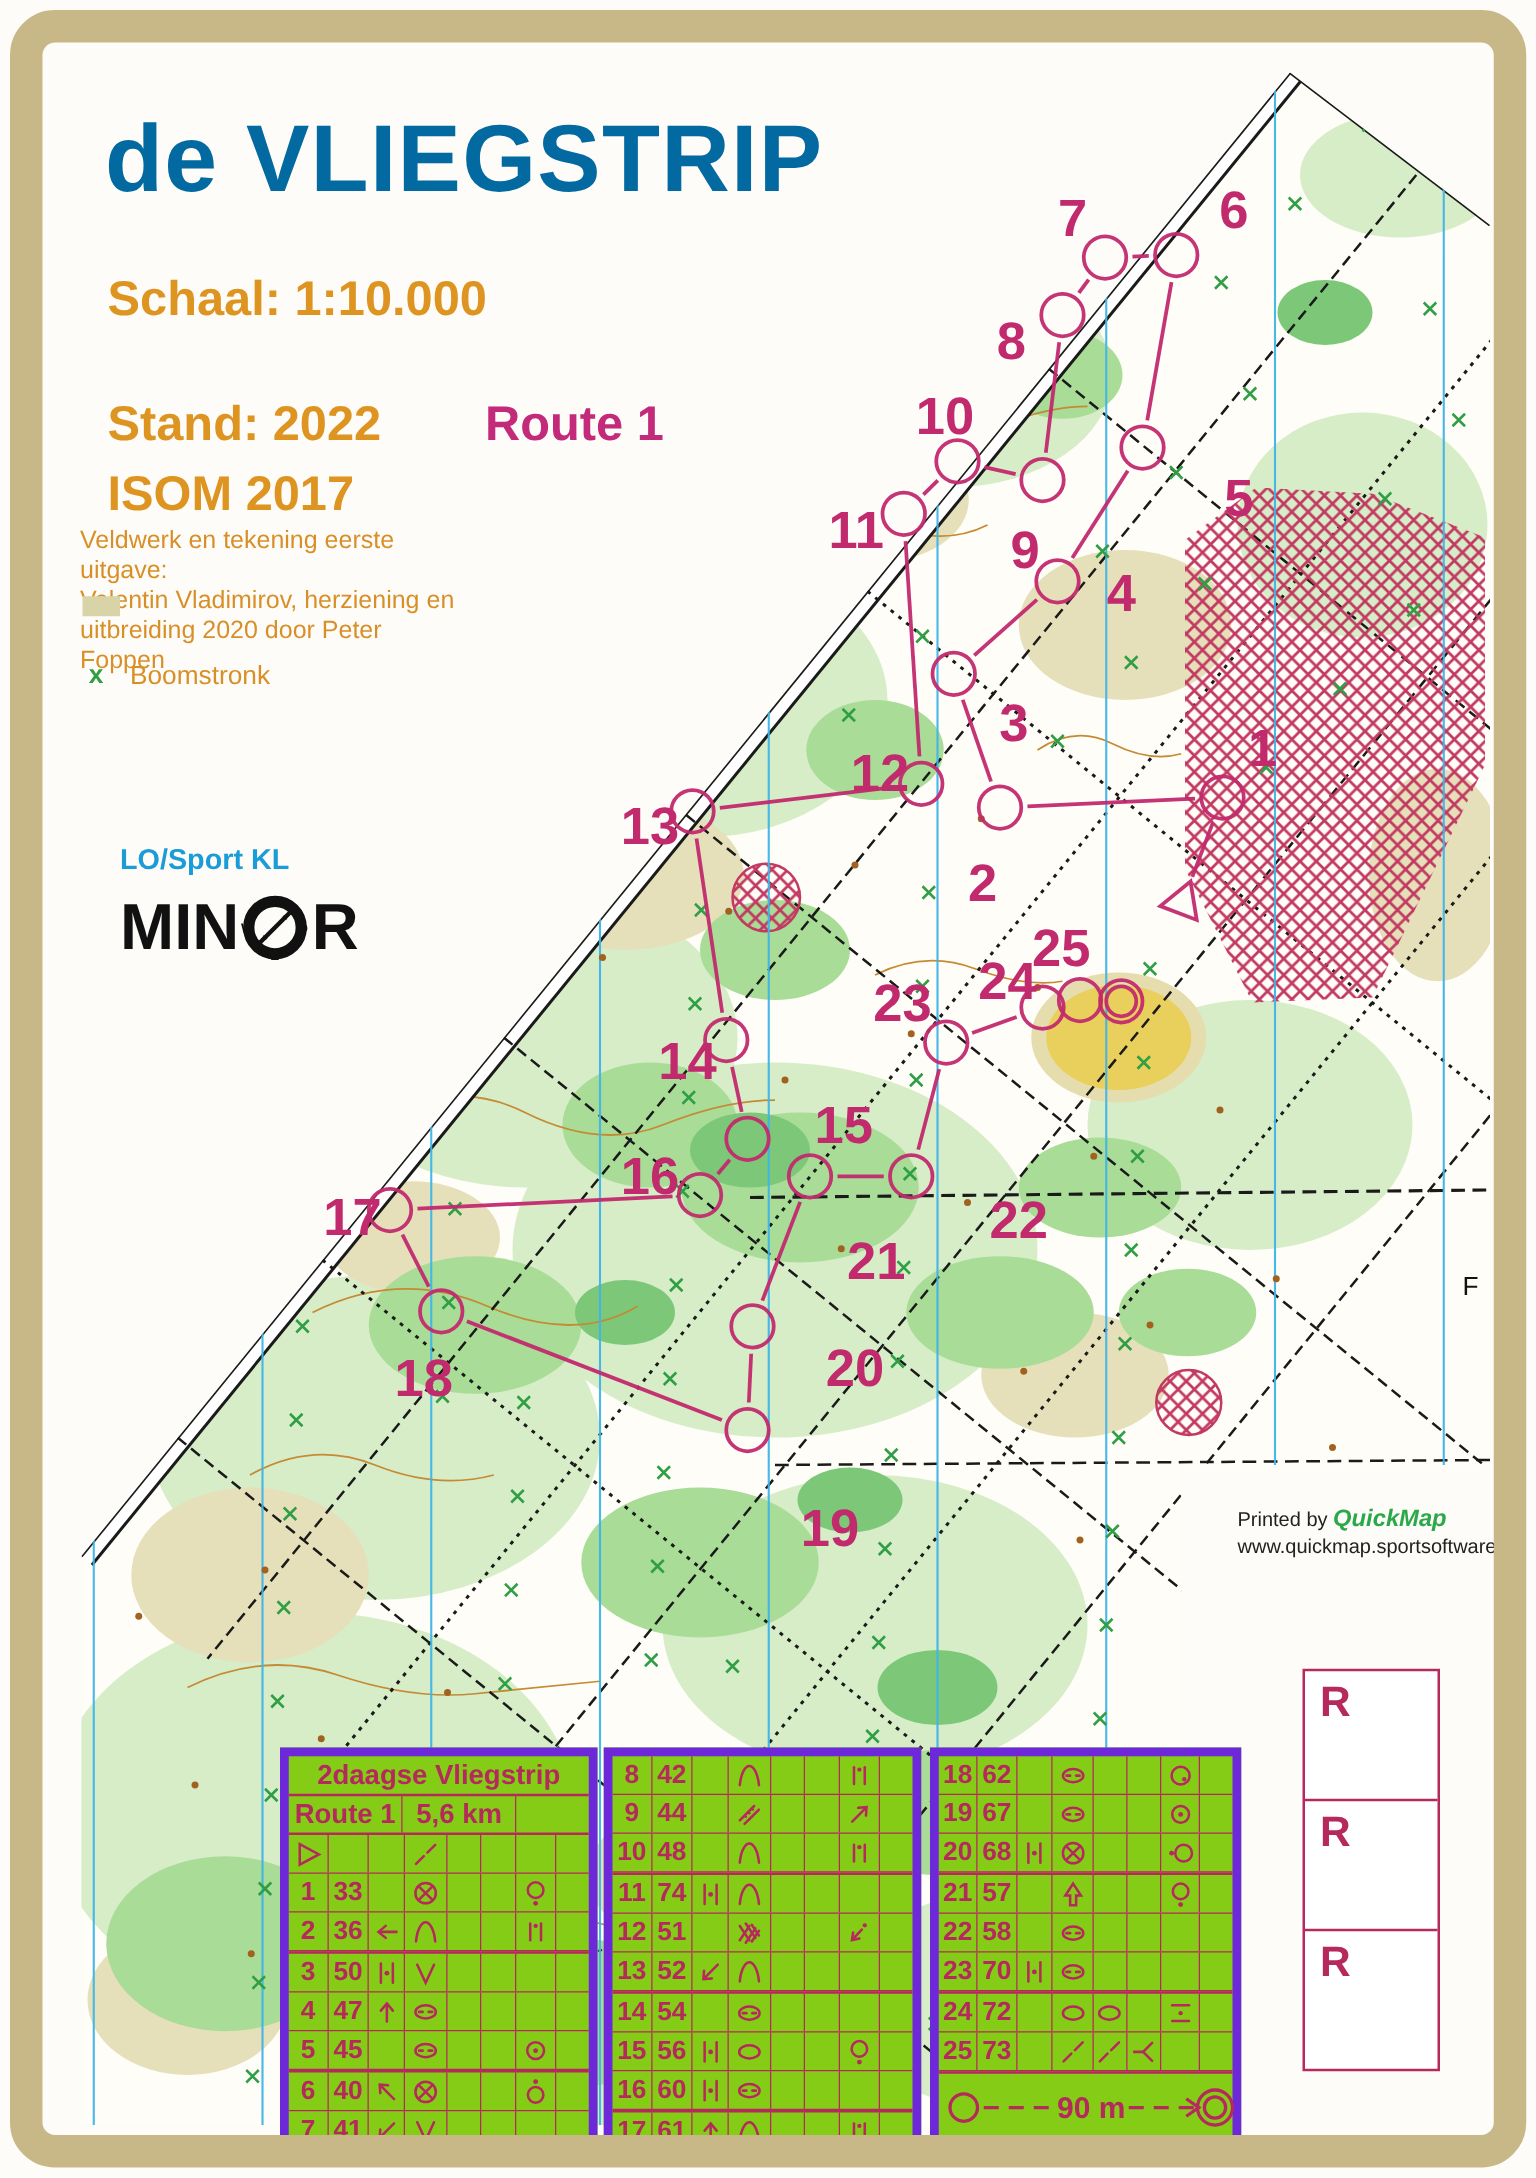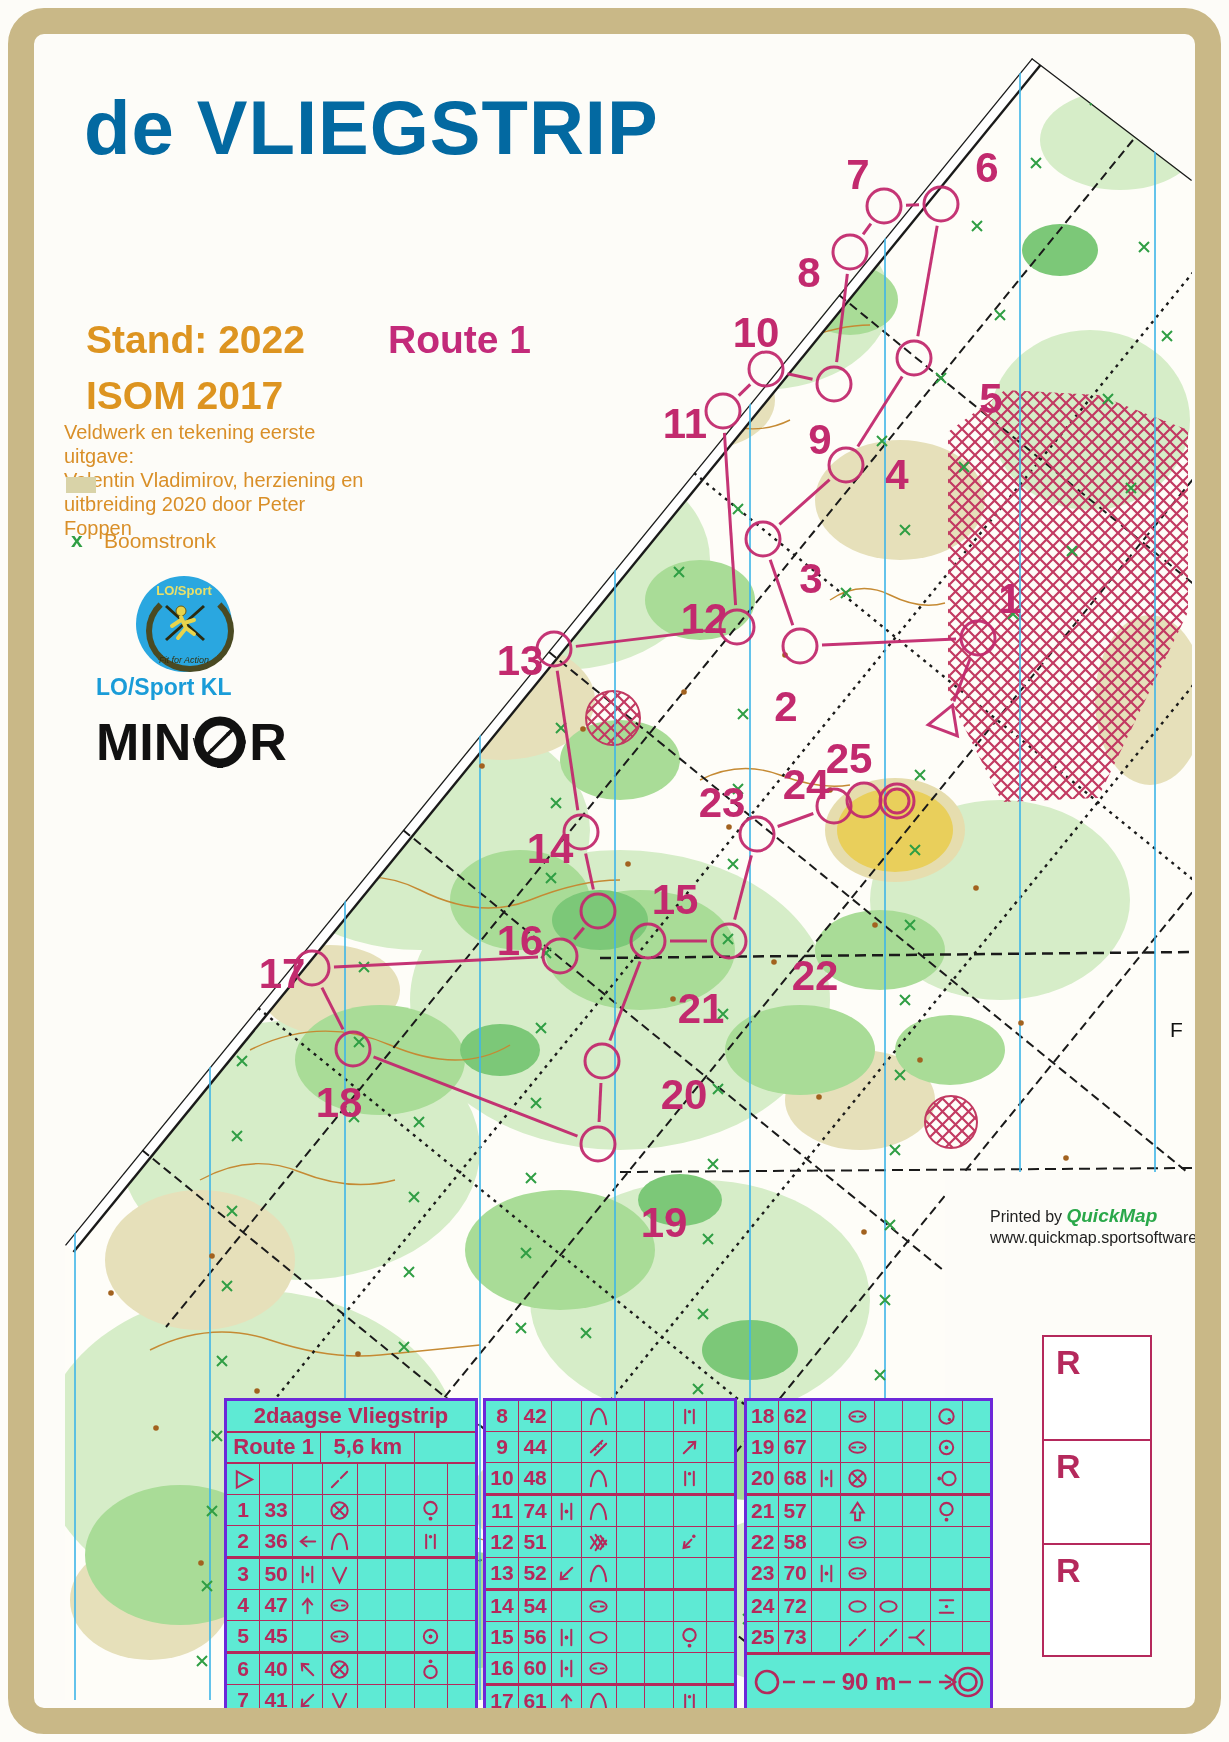--- a/index.html
+++ b/index.html
@@ -40,21 +40,21 @@
   
   .printcredit{left:990px;top:1205px;font-size:16px;color:#222;line-height:21px;}
   .printcredit .brand{color:#2aa84a;font-weight:bold;font-style:italic;font-size:19px;}
   .rboxes{left:1042px;top:1335px;width:106px;border:2px solid #b5295c;background:#fff;}
   .rbox{height:104px;border-bottom:2px solid #b5295c;font-size:34px;font-weight:bold;
         color:#b5295c;padding:6px 0 0 12px;box-sizing:border-box;}
   .rbox:last-child{border-bottom:none;height:110px;}
   .flabel{left:1170px;top:1018px;font-size:21px;color:#111;}
 
   
-  .ctable{position:absolute;z-index:12;background:#5eead4;border:3px solid #6d28d9;
+  .ctable{position:absolute;z-index:12;background:#84cc16;border:7px solid #6d28d9;
           color:#b5295c;box-sizing:border-box;}
   .ttitle{height:30px;line-height:29px;text-align:center;font-size:22px;font-weight:bold;
           border-bottom:2px solid #b5295c;}
   .troute{display:grid;grid-template-columns:38% 38% 24%;height:29px;border-bottom:2.5px solid #b5295c;}
   .troute div{line-height:28px;text-align:center;font-size:22px;font-weight:bold;
               border-right:1.5px solid #b5295c;}
   .troute div:last-child{border-right:none;}
   .trow{display:grid;grid-template-columns:1.1fr 1.1fr 1fr 1.15fr .95fr .95fr 1.1fr .9fr;
         height:30px;border-bottom:1.5px solid #b5295c;}
   .trow.thick{border-top:2.5px solid #b5295c;}
@@ -374,44 +374,34 @@
         <text x="806" y="788" text-anchor="middle" dominant-baseline="middle" font-size="42" font-weight="600" fill="#c22a6e" font-family="Liberation Sans, sans-serif">24</text>
         <circle cx="864" cy="800" r="17" stroke="#c22a6e" stroke-width="3" fill="none" opacity="0.95"></circle>
         <text x="849" y="762" text-anchor="middle" dominant-baseline="middle" font-size="42" font-weight="600" fill="#c22a6e" font-family="Liberation Sans, sans-serif">25</text>
         <polygon points="952.4079158966558,705.1792207712786 957.3632641751944,735.9598075661787 928.2288199281497,724.8609716625426" stroke="#c22a6e" stroke-width="3" fill="none" opacity="0.95"></polygon>
         <circle cx="897" cy="801" r="12" stroke="#c22a6e" stroke-width="3" fill="none" opacity="0.95"></circle>
         <circle cx="897" cy="801" r="17" stroke="#c22a6e" stroke-width="3" fill="none" opacity="0.95"></circle>
       </g>
   </svg>
 
   <div class="ov title">de VLIEGSTRIP</div>
+  <div class="ov infoline" style="top:218px">Schaal: 1:10.000</div>
   <div class="ov infoline" style="top:318px">Stand: 2022</div>
   <div class="ov route">Route 1</div>
   <div class="ov infoline" style="top:374px">ISOM 2017</div>
   <div class="ov credits">
     <div>Veldwerk en tekening eerste uitgave:</div>
     <div>Valentin Vladimirov, herziening en</div>
     <div>uitbreiding 2020 door Peter Foppen</div>
   </div>
 
   <div class="ov sw"></div>
   <div class="ov bx">x</div>
   <div class="ov legtext" style="top:528px">Boomstronk</div>
 
-  <div class="ov losport">
-    <div class="arc"></div>
-    <div class="toptext">LO/Sport</div>
-    <svg width="96" height="96" style="position:absolute;left:0;top:0">
-      <line x1="30" y1="64" x2="68" y2="30" stroke="#2b2b10" stroke-width="3"></line>
-      <line x1="30" y1="30" x2="68" y2="64" stroke="#2b2b10" stroke-width="3"></line>
-      <circle cx="45" cy="35" r="5" fill="#e8d44c" stroke="#6b5a10" stroke-width="1"></circle>
-      <path d="M45,41 L50,52 L42,62 M50,52 L58,58 M45,44 L36,50 M48,47 L58,44" stroke="#e8d44c" stroke-width="4" fill="none" stroke-linecap="round"></path>
-    </svg>
-    <div class="bottext">Fit for Action</div>
-  </div>
   <div class="ov losport-label">LO/Sport KL</div>
 
   <div class="ov minor">
     <span class="mtxt">MIN</span>
     <svg width="56" height="56" viewBox="0 0 56 56">
       <circle cx="28" cy="28" r="21" fill="none" stroke="#111" stroke-width="9"></circle>
       <text x="28" y="11" text-anchor="middle" font-size="11" font-weight="bold" fill="#111" id="cmpN">N</text>
       <text x="50" y="32" text-anchor="middle" font-size="11" font-weight="bold" fill="#111" id="cmpO">O</text>
       <text x="28" y="54" text-anchor="middle" font-size="11" font-weight="bold" fill="#111" id="cmpZ">Z</text>
       <text x="6" y="32" text-anchor="middle" font-size="11" font-weight="bold" fill="#111" id="cmpW">W</text>

